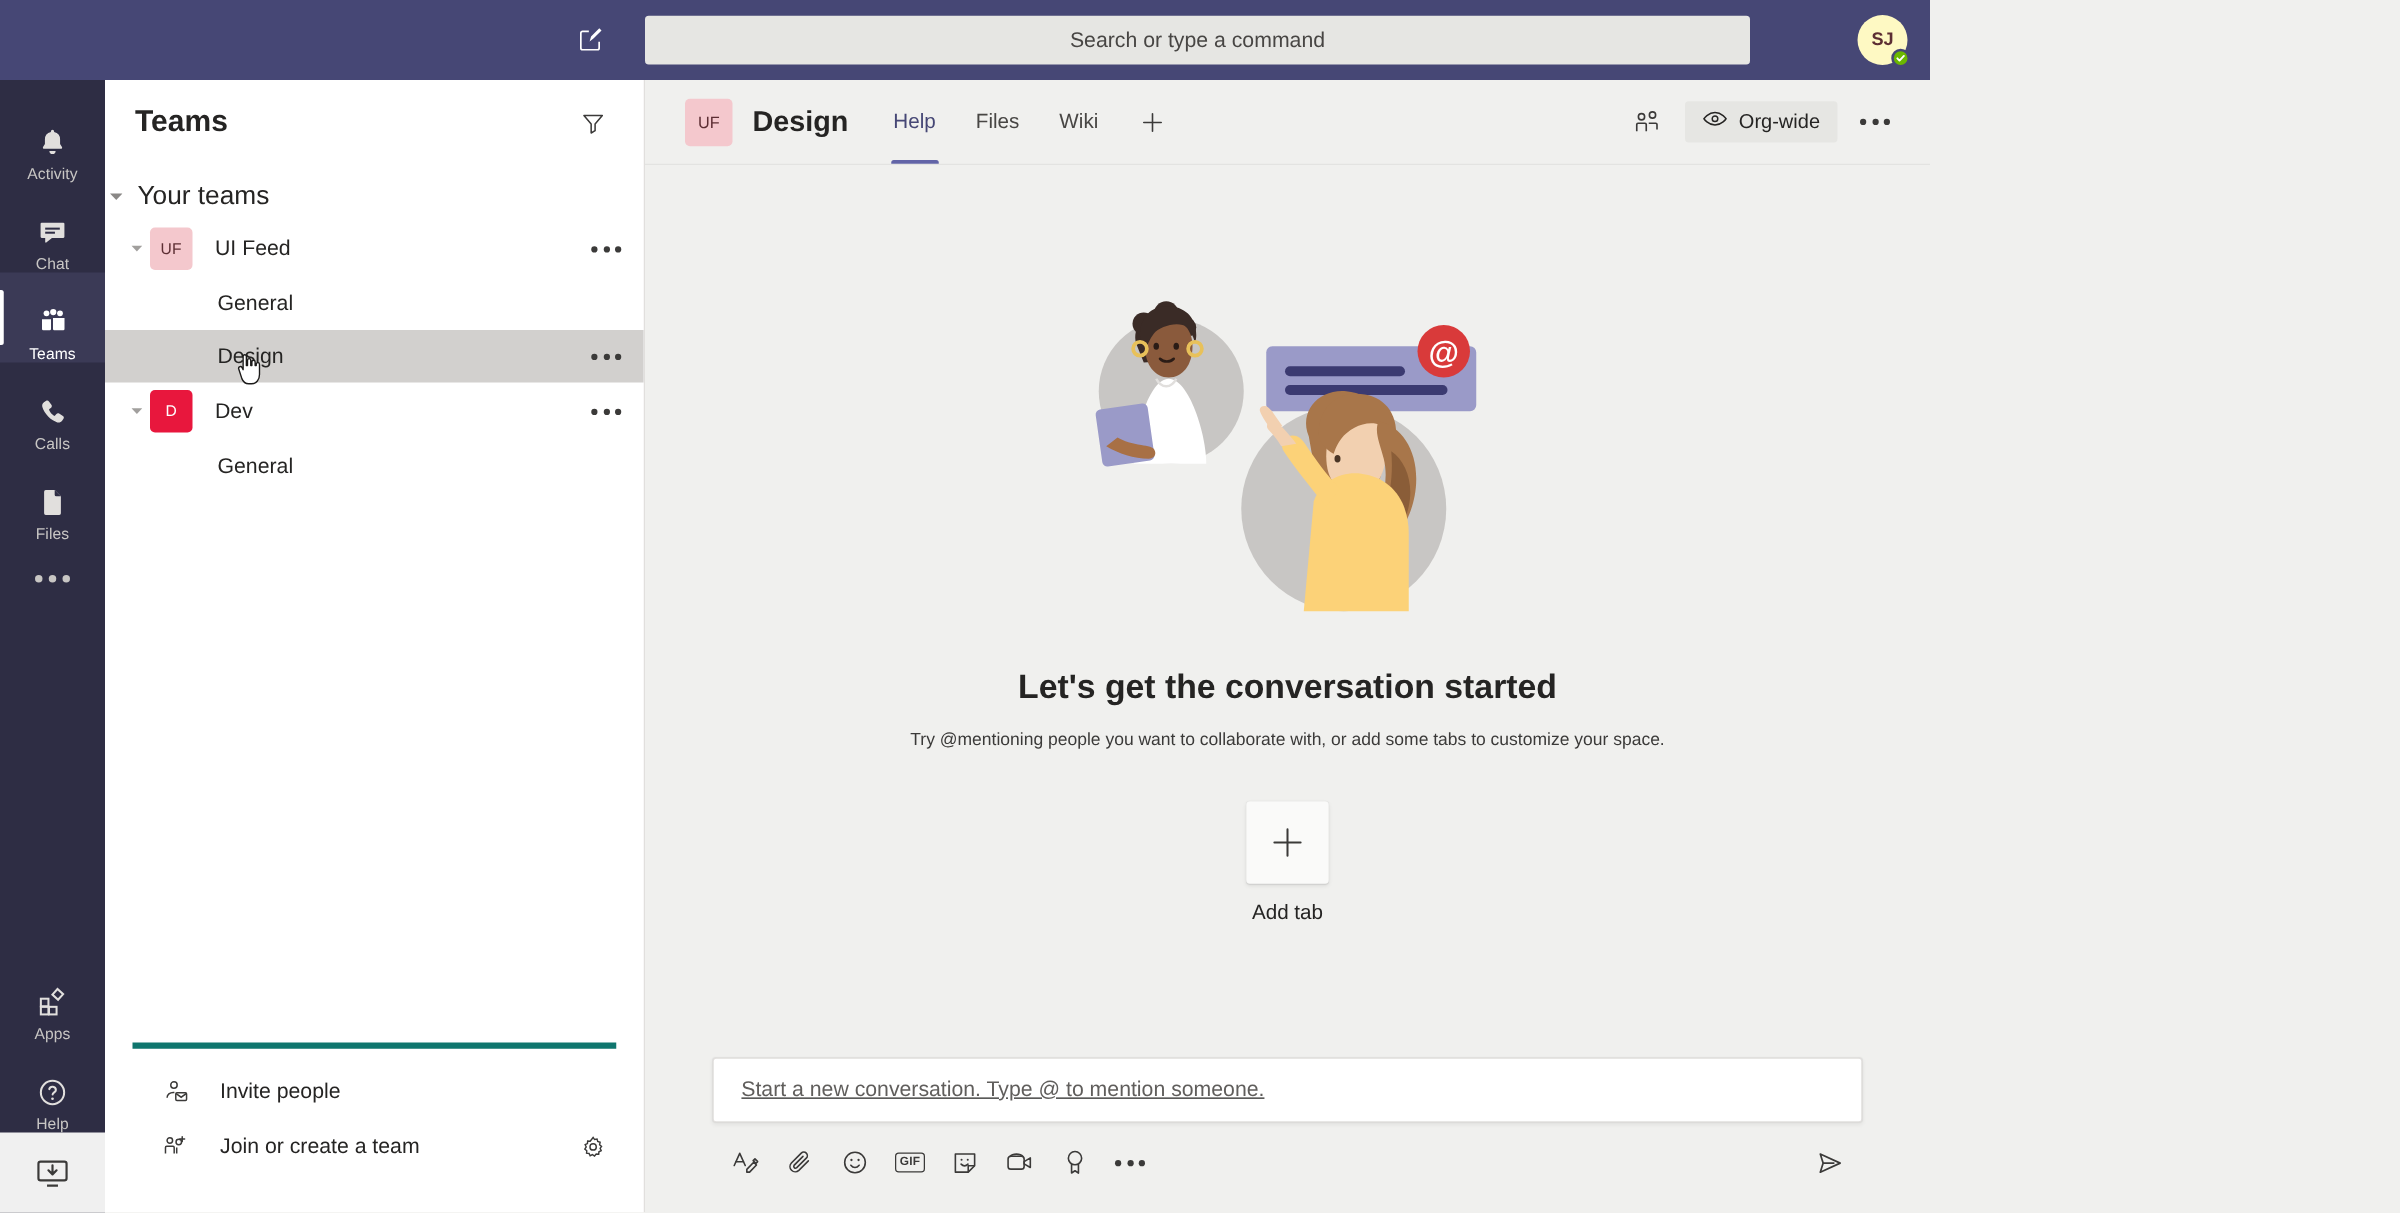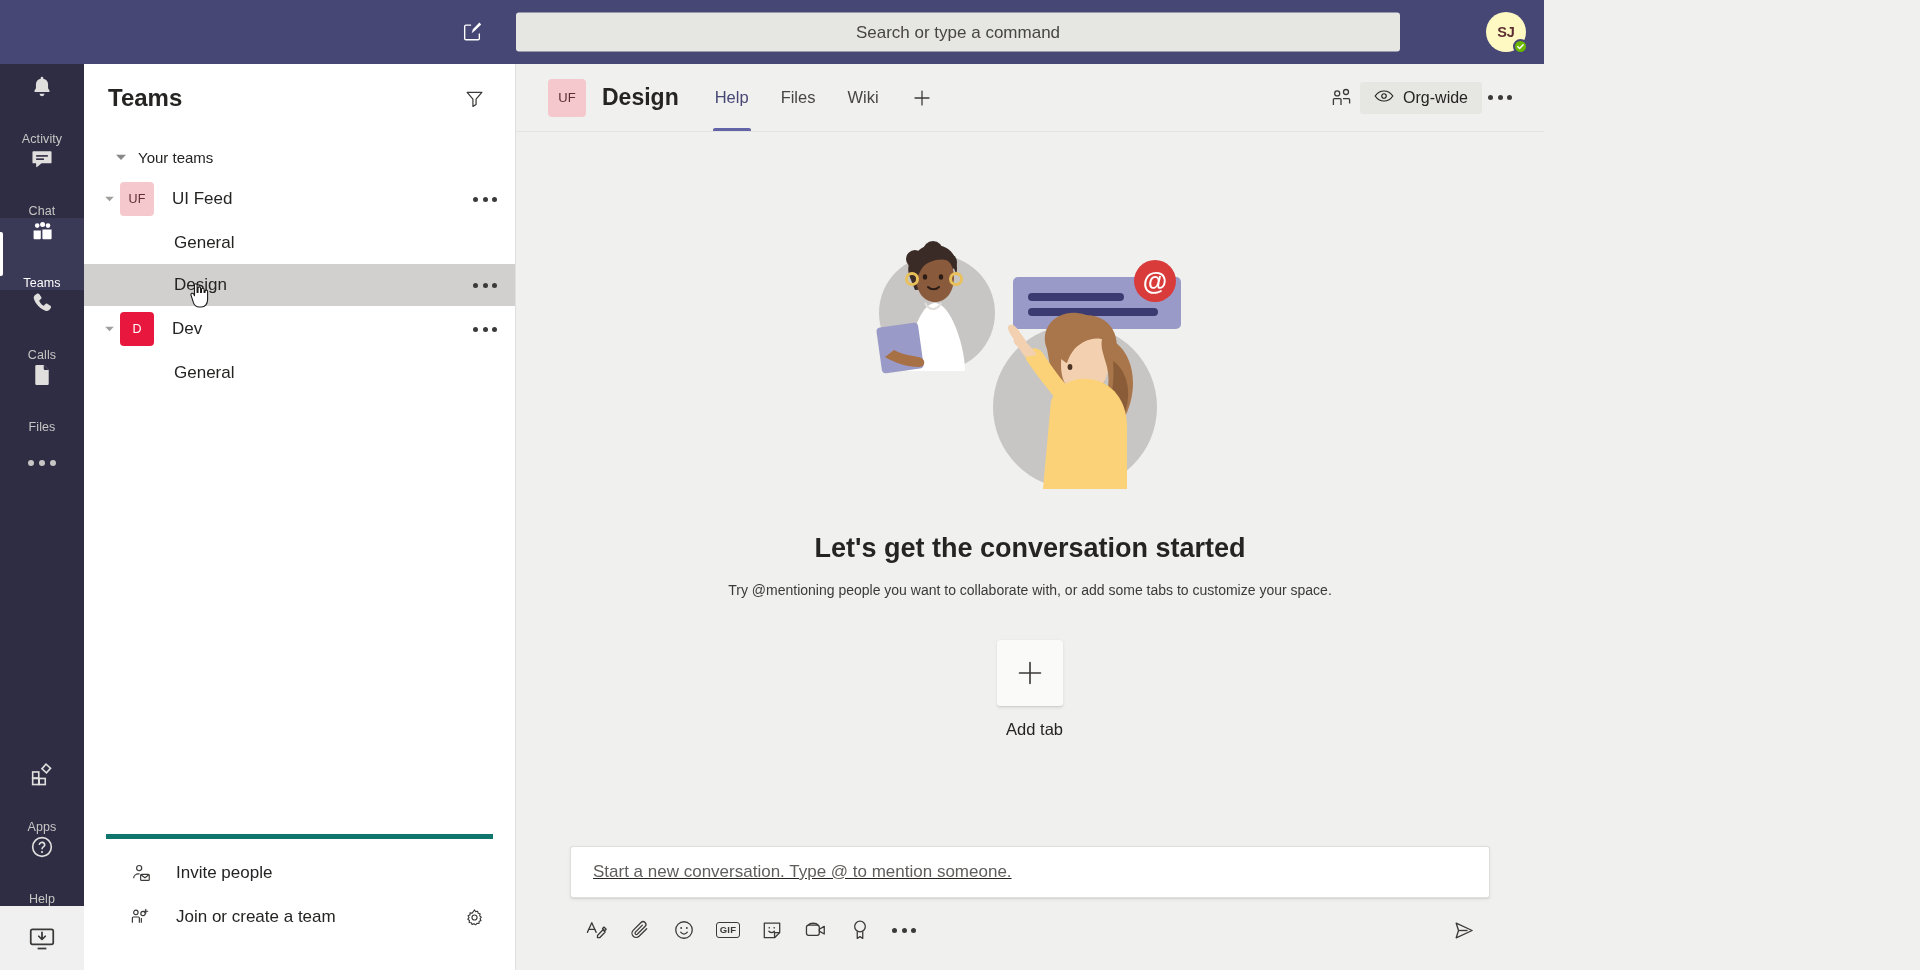--- a/index.html
+++ b/index.html
@@ -48,21 +48,21 @@
   .body-row { flex: 1; display: flex; min-height: 0; }
 
   
   .rail {
     width: 84px; min-width: 84px; background: #2e2d44;
     display: flex; flex-direction: column; align-items: center;
     position: relative; padding-top: 10px;
   }
   .rail-item {
     width: 84px; height: 72px; display: flex; flex-direction: column;
-    align-items: center; justify-content: space-between; cursor: pointer;
+    align-items: center; justify-content: flex-end; cursor: pointer;
     color: #e1dfdd; gap: 5px; position: relative;
   }
   .rail-item.active { background: #3b3a56; }
   .rail-item.active::before {
     content: ""; position: absolute; left: 0; top: 14px; bottom: 14px;
     width: 3px; background: #ffffff; border-radius: 0 2px 2px 0;
   }
   .rail-label { font-size: 12.5px; color: #c8c6c4; letter-spacing: .1px; }
   .rail-item.active .rail-label { color: #ffffff; }
   .rail-more { width: 84px; height: 58px; display: flex; align-items: center; justify-content: center; cursor: pointer; }
@@ -81,22 +81,22 @@
   }
   .teams-head {
     height: 68px; display: flex; align-items: center; padding: 0 24px 0 24px;
     justify-content: space-between;
   }
   .teams-title { font-size: 24px; font-weight: bold; color: #252423; }
   .filter-btn { width: 34px; height: 34px; display:flex; align-items:center; justify-content:center; cursor:pointer; border-radius:3px; }
   .teams-scroll { flex: 1; overflow: hidden; padding-top: 6px; }
 
   .group-header {
-    display: flex; align-items: center; height: 38px; padding-left: 28px; cursor: pointer;
-    font-size: 15px; color: #252423;
+    display: flex; align-items: center; height: 38px; padding-left: 0; cursor: pointer;
+    font-size: 21px; color: #252423;
   }
   .caret { width: 18px; display: flex; align-items: center; justify-content: center; }
   .caret svg { display:block; }
 
   .team-row {
     display: flex; align-items: center; height: 46px; padding-left: 16px; padding-right: 18px;
     cursor: pointer; position: relative;
   }
   .team-avatar {
     width: 34px; height: 34px; border-radius: 4px; margin-left: 2px; margin-right: 18px;
@@ -140,34 +140,34 @@
   .tab {
     height: 100%; display: flex; align-items: center; padding: 0 14px; position: relative;
     font-size: 16.5px; color: #484644; cursor: pointer;
   }
   .tab.active { color: #464775; font-weight: normal; }
   .tab.active::after {
     content: ""; position: absolute; left: 12px; right: 12px; bottom: 0; height: 3px;
     background: #6264a7; border-radius: 2px 2px 0 0;
   }
   .tab-add { height: 100%; display: flex; align-items: center; padding: 0 14px; cursor: pointer; color: #3b3a39; }
-  .header-right { margin-left: auto; display: flex; align-items: center; gap: 0; }
+  .header-right { margin-left: auto; display: flex; align-items: center; gap: 12px; }
   .people-btn { width: 36px; height: 36px; display:flex; align-items:center; justify-content:center; cursor:pointer; border-radius:3px; }
   .orgwide-badge {
     display: flex; align-items: center; gap: 9px; background: #e6e6e3; border-radius: 3px;
     padding: 7px 14px; font-size: 16px; color: #252423; cursor: pointer;
   }
   .more-btn { width: 36px; height: 36px; display:flex; align-items:center; justify-content:center; cursor:pointer; border-radius:3px; }
   .more-btn .row-dots i { width: 5px; height: 5px; background: #3b3a39; }
 
   .content-area { flex: 1; display: flex; flex-direction: column; align-items: center; justify-content: center; padding-bottom: 10px; }
   .empty-illo { margin-bottom: 30px; }
   .empty-title { font-size: 27px; font-weight: bold; color: #252423; margin-bottom: 18px; text-align: center; }
   .empty-sub { font-size: 14px; color: #3b3a39; margin-bottom: 42px; text-align: center; }
-  .add-tab-wrap { display: flex; flex-direction: column; align-items: flex-end; cursor: pointer; }
+  .add-tab-wrap { display: flex; flex-direction: column; align-items: center; cursor: pointer; }
   .add-tab-tile {
     width: 66px; height: 66px; background: #fafaf9; border-radius: 3px;
     display: flex; align-items: center; justify-content: center; color: #3b3a39;
     box-shadow: 0 0.3px 0.9px rgba(0,0,0,.08), 0 1.6px 3.6px rgba(0,0,0,.08);
   }
   .add-tab-label { margin-top: 14px; font-size: 16.5px; color: #252423; }
 
   
   .compose-wrap { padding: 0 54px 18px 54px; }
   .compose-box {

